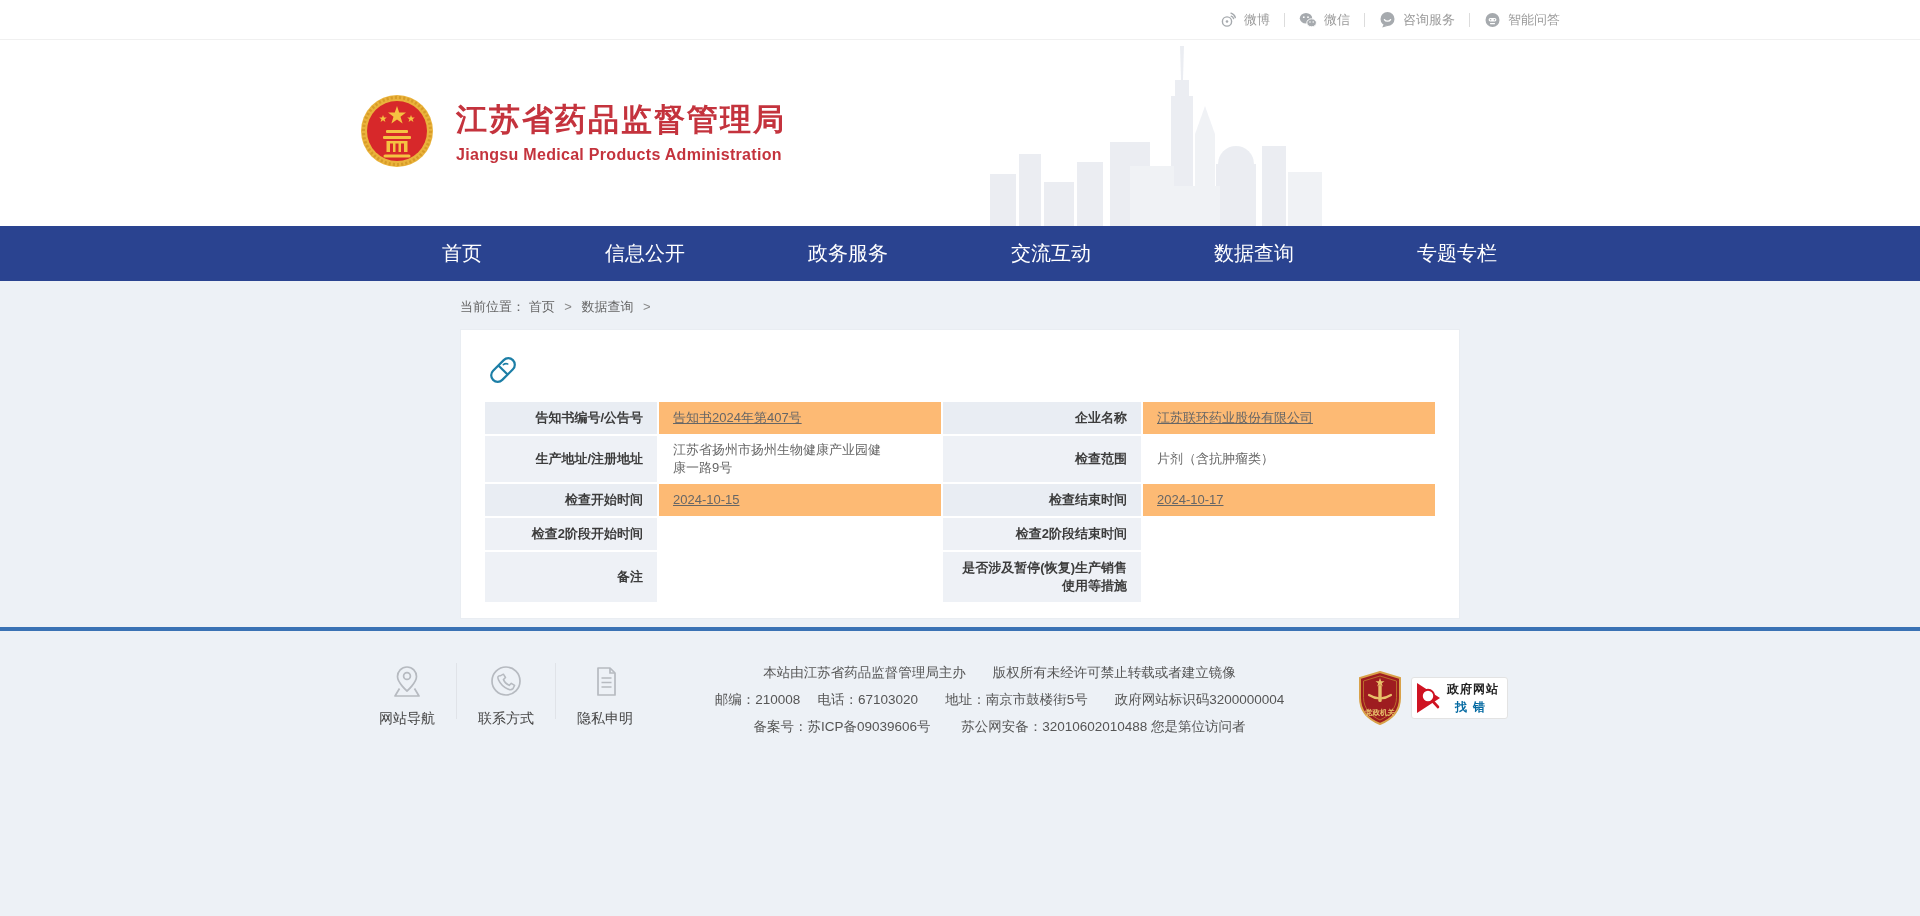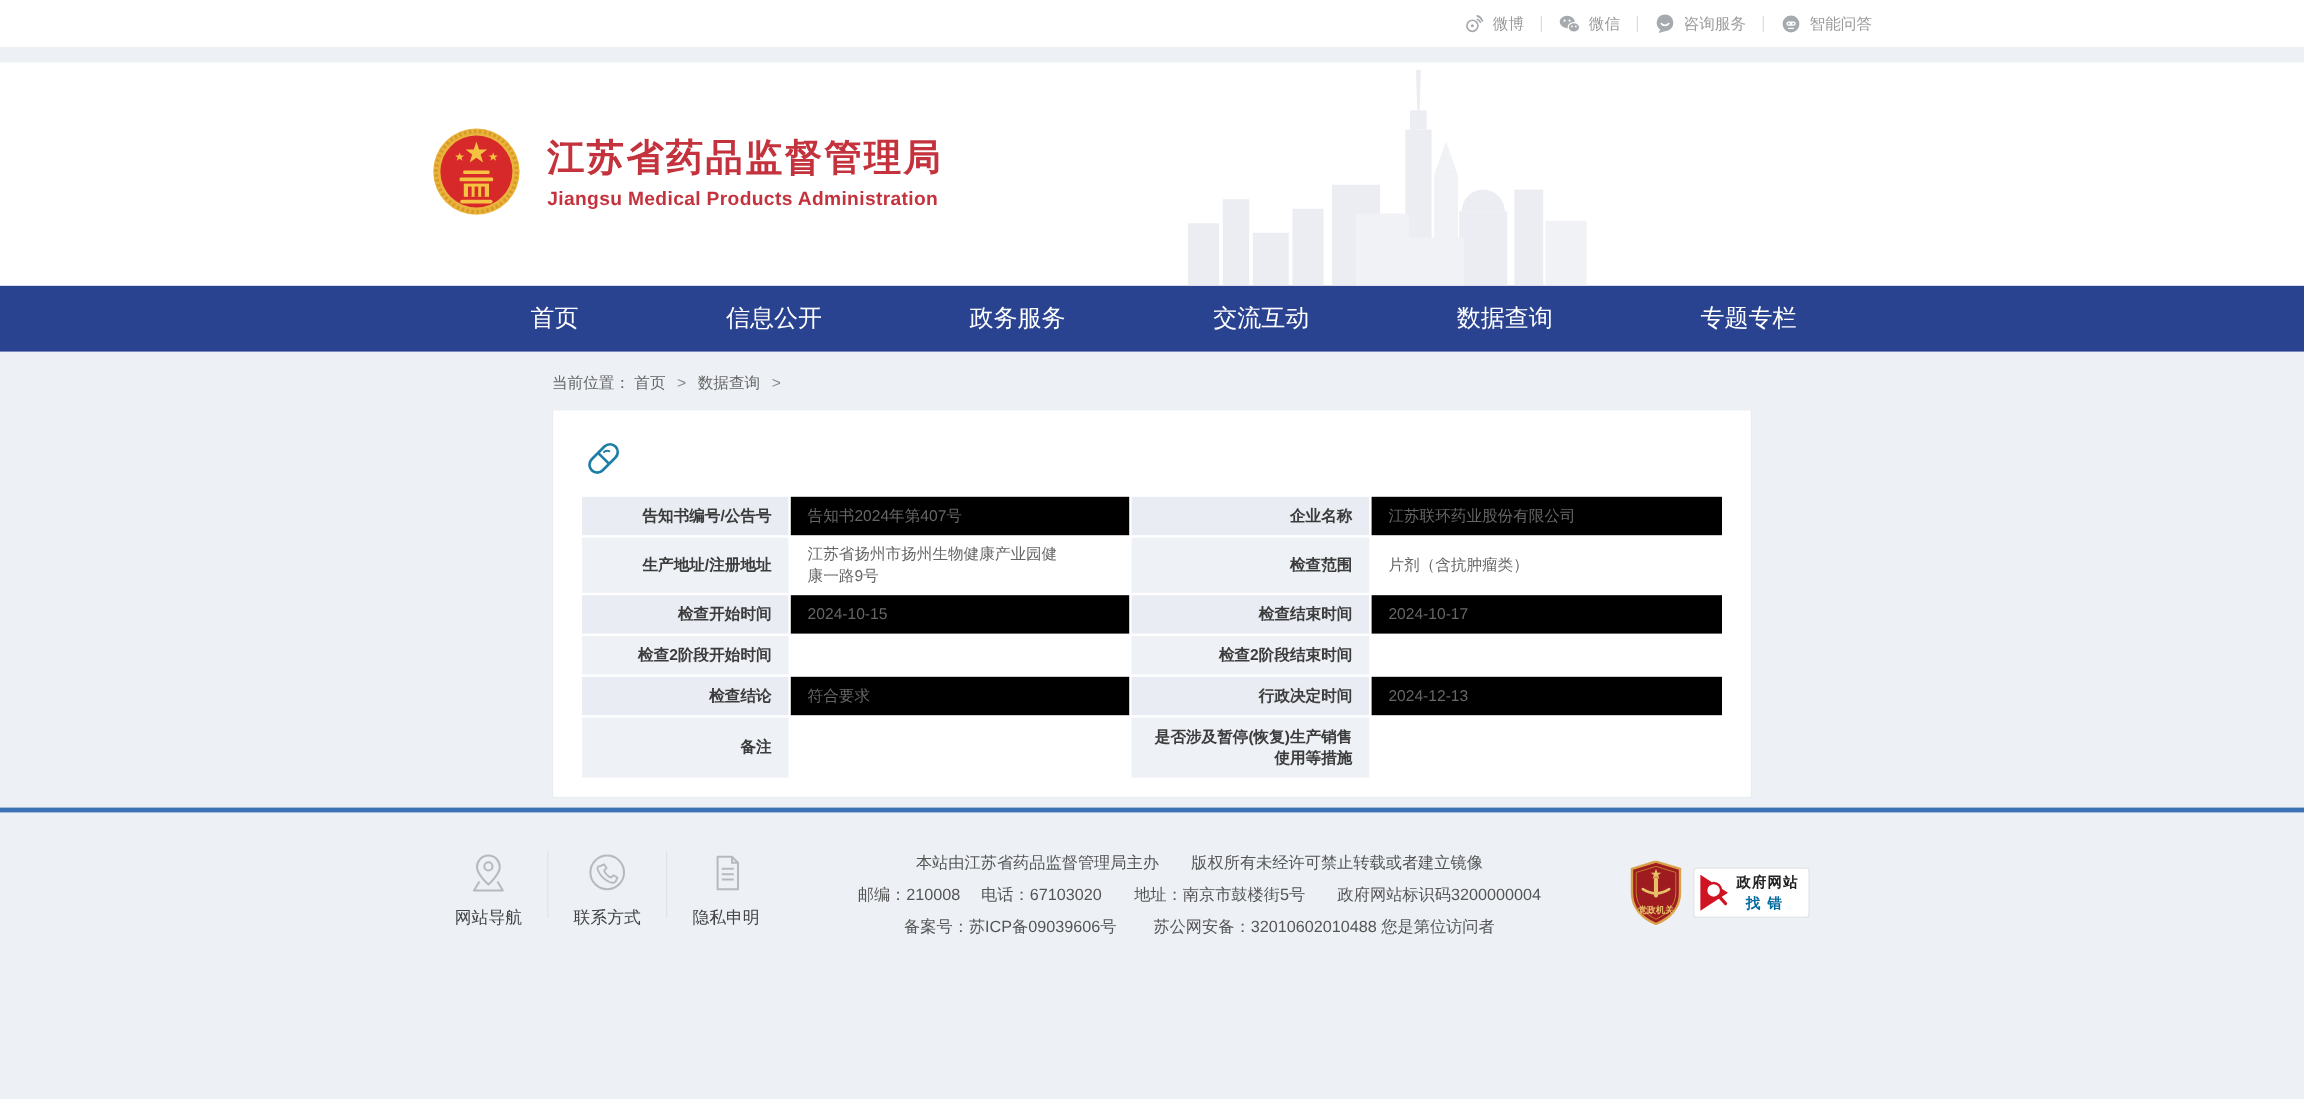--- a/index.html
+++ b/index.html
@@ -9,21 +9,21 @@
     font-family:"Liberation Sans","DejaVu Sans",sans-serif;
     -webkit-font-smoothing:antialiased;
   }
   
   .topbar { background:#fff; height:40px; border-bottom:1px solid #f0f0f0; }
   .topbar-inner { width:1200px; margin:0 auto; height:100%; display:flex; justify-content:flex-end; align-items:center; }
   .topbar-item { display:flex; align-items:center; gap:7px; color:#9b9b9b; font-size:13px; cursor:pointer; }
   .topbar-sep { width:1px; height:14px; background:#dcdcdc; margin:0 14px; }
   
   .header { background:#fff; height:186px; position:relative; }
-  .header-inner { width:1200px; margin:12px auto; height:100%; position:relative; }
+  .header-inner { width:1200px; margin:0 auto; height:100%; position:relative; }
   .skyline { position:absolute; left:630px; bottom:0; width:345px; height:180px; opacity:.9; }
   .brand { position:absolute; left:0; top:54px; display:flex; align-items:center; }
   .brand-emblem { width:74px; height:74px; flex:0 0 auto; }
   .brand-text { margin-left:22px; }
   .brand-title { font-size:31px; font-weight:700; color:#c4333d; letter-spacing:2px; }
   .brand-sub { font-size:16px; font-weight:700; color:#c4333d; margin-top:5px; letter-spacing:.3px; }
   
   .navbar { background:#2a4390; height:55px; }
   .nav-inner { width:1200px; margin:0 auto; height:100%; display:flex; justify-content:space-between; align-items:center; padding:0 63px 0 82px; }
   .nav-item { color:#fff; font-size:20px; font-weight:500; cursor:pointer; white-space:nowrap; }
@@ -32,21 +32,21 @@
   .crumb-link { cursor:pointer; }
   .crumb-sep { margin:0 6px; color:#888; }
   
   .card { width:1000px; margin:0 auto; background:#fff; border:1px solid #e9edf2; padding:22px 22px 14px; }
   .pill-icon { display:block; margin:0 0 12px 2px; }
   table.detail { width:100%; border-collapse:separate; border-spacing:2px; table-layout:fixed; font-size:13px; }
   table.detail td { vertical-align:middle; padding:5px 14px; line-height:18px; }
   td.lbl { background:#e9edf3; color:#3c3c3c; font-weight:700; text-align:right; }
   tr.even td.lbl { background:#eef1f6; }
   td.val { background:#fff; color:#666; text-align:left; }
-  tr.odd td.val { background:#000000; }
+  tr.odd td.val { background:#fdba74;text-decoration:underline; }
   td.val.addr { padding-right:48px; }
   tr.r1 { height:32px; } tr.r2 { height:44px; } tr.r3,tr.r4,tr.r5 { height:32px; } tr.r6 { height:50px;margin-left:12px; }
   
   .blue-divider { height:4px; background:#3a72b4; margin-top:8px; width:100%; }
   .footer { padding-top:28px; }
   .footer-inner { width:1200px; margin:0 auto; display:flex; align-items:flex-start; padding:0 10px; }
   .f-links { display:flex; align-items:flex-start; margin-top:4px; }
   .f-link { width:74px; text-align:center; color:#444; font-size:14px; cursor:pointer; }
   .f-link svg { display:block; margin:0 auto 9px; }
   .f-sep { width:1px; height:56px; background:#e0e3e8; margin:0 12px; }
@@ -207,26 +207,20 @@
       <td class="val">2024-10-15</td>
       <td class="lbl">检查结束时间</td>
       <td class="val">2024-10-17</td>
     </tr>
     <tr class="r4 even">
       <td class="lbl">检查2阶段开始时间</td>
       <td class="val"></td>
       <td class="lbl">检查2阶段结束时间</td>
       <td class="val"></td>
     </tr>
-    <tr class="r5 odd">
-      <td class="lbl">检查结论</td>
-      <td class="val">符合要求</td>
-      <td class="lbl">行政决定时间</td>
-      <td class="val">2024-12-13</td>
-    </tr>
     <tr class="r6 even">
       <td class="lbl">备注</td>
       <td class="val"></td>
       <td class="lbl">是否涉及暂停(恢复)生产销售使用等措施</td>
       <td class="val"></td>
     </tr>
   </tbody>
     </table>
 </div>
 

